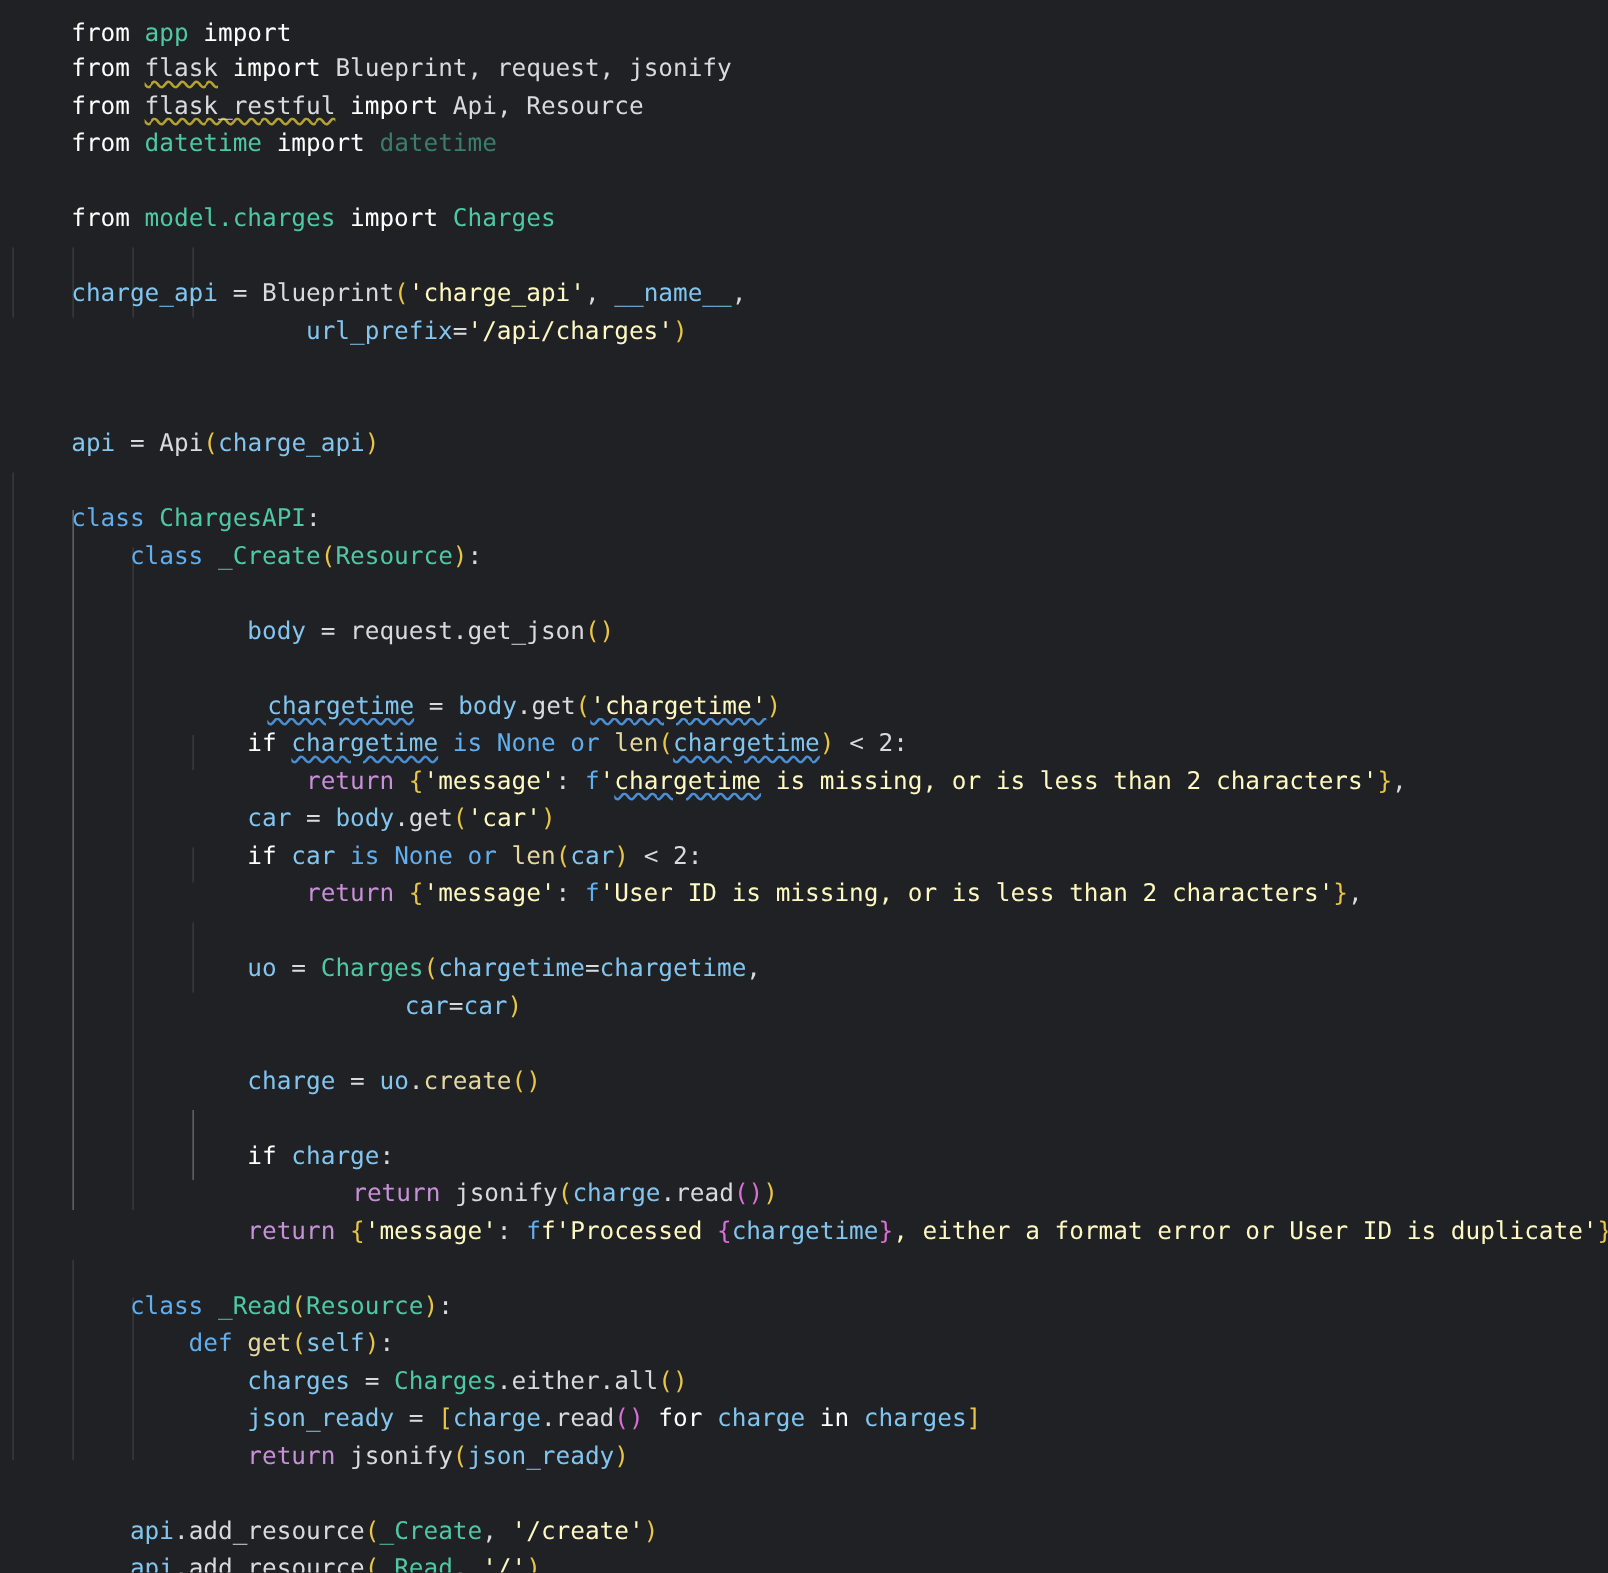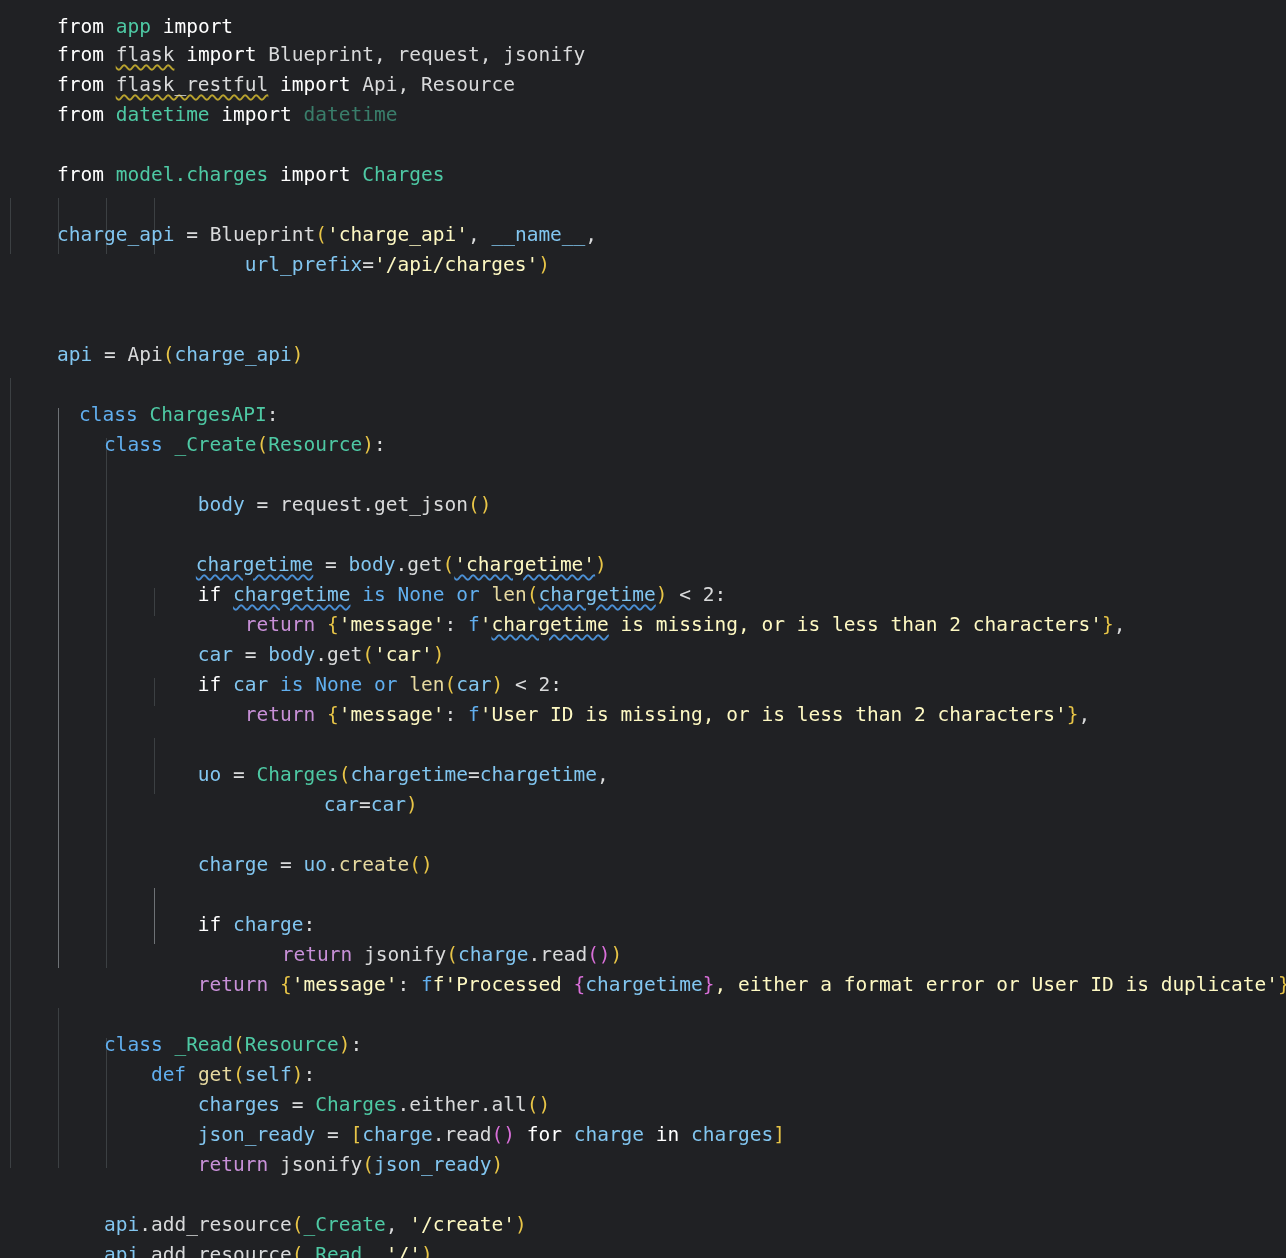--- a/index.html
+++ b/index.html
@@ -115,34 +115,34 @@
   </div>
 
   <div class="line" style="top:220px; left:10px;">
     <span class="op">                </span><span class="var">url_prefix</span><span class="op">=</span><span class="str">'/api/charges'</span><span class="paren">)</span>
   </div>
 
   <div class="line" style="top:310px; left:10px;">
     <span class="var">api</span><span class="op"> </span><span class="op">=</span><span class="op"> </span><span class="plain">Api</span><span class="paren">(</span><span class="var">charge_api</span><span class="paren">)</span>
   </div>
 
-  <div class="line" style="top:370px; left:10px;margin-left:22px;">
+  <div class="line" style="top:370px; left:10px;">
     <span class="kw2">class</span><span class="op"> </span><span class="type">ChargesAPI</span><span class="op">:</span>
   </div>
 
   <div class="line" style="top:400px; left:10px;">
     <span class="op">    </span><span class="kw2">class</span><span class="op"> </span><span class="type">_Create</span><span class="paren">(</span><span class="type">Resource</span><span class="paren">)</span><span class="op">:</span>
   </div>
 
 
   <div class="line" style="top:460px; left:10px;">
     <span class="op">            </span><span class="var">body</span><span class="op"> </span><span class="op">=</span><span class="op"> </span><span class="plain">request</span><span class="op">.</span><span class="plain">get_json</span><span class="paren">()</span>
   </div>
 
-  <div class="line" style="top:520px; left:8px;">
+  <div class="line" style="top:520px; left:26px;">
     <span class="op">            </span><span class="var sq-blue">chargetime</span><span class="op"> </span><span class="op">=</span><span class="op"> </span><span class="var">body</span><span class="op">.</span><span class="plain">get</span><span class="paren">(</span><span class="str sq-blue">'chargetime'</span><span class="paren">)</span>
   </div>
 
   <div class="line" style="top:550px; left:10px;text-align:center;">
     <span class="op">            </span><span class="kw">if</span><span class="op"> </span><span class="var sq-blue">chargetime</span><span class="op"> </span><span class="kw2">is</span><span class="op"> </span><span class="kw2">None</span><span class="op"> </span><span class="kw2">or</span><span class="op"> </span><span class="fn">len</span><span class="paren">(</span><span class="var sq-blue">chargetime</span><span class="paren">)</span><span class="op"> </span><span class="op">&lt;</span><span class="op"> </span><span class="num">2</span><span class="op">:</span>
   </div>
 
   <div class="line" style="top:580px; left:10px;">
     <span class="op">                </span><span class="ret">return</span><span class="op"> </span><span class="paren">{</span><span class="str">'message'</span><span class="op">: </span><span class="kw2">f</span><span class="str">'<span class="sq-blue">chargetime</span> is missing, or is less than 2 characters'</span><span class="paren">}</span><span class="op">,</span>
   </div>

